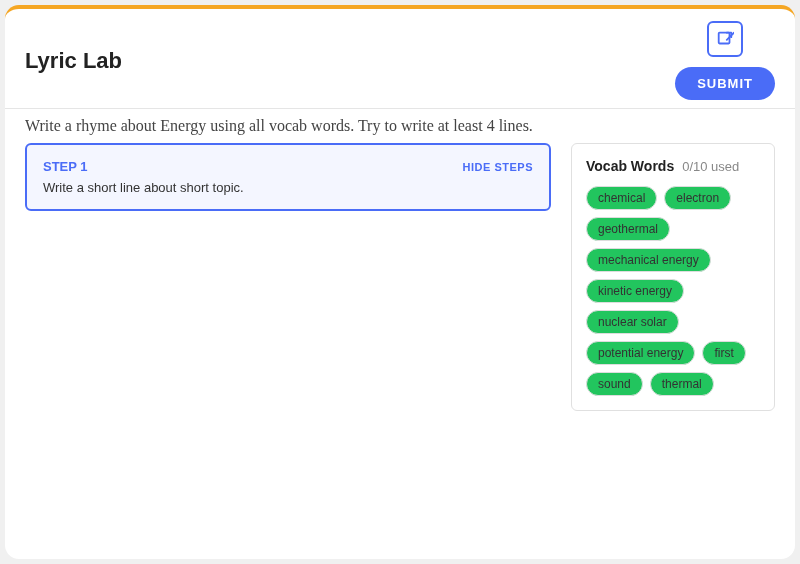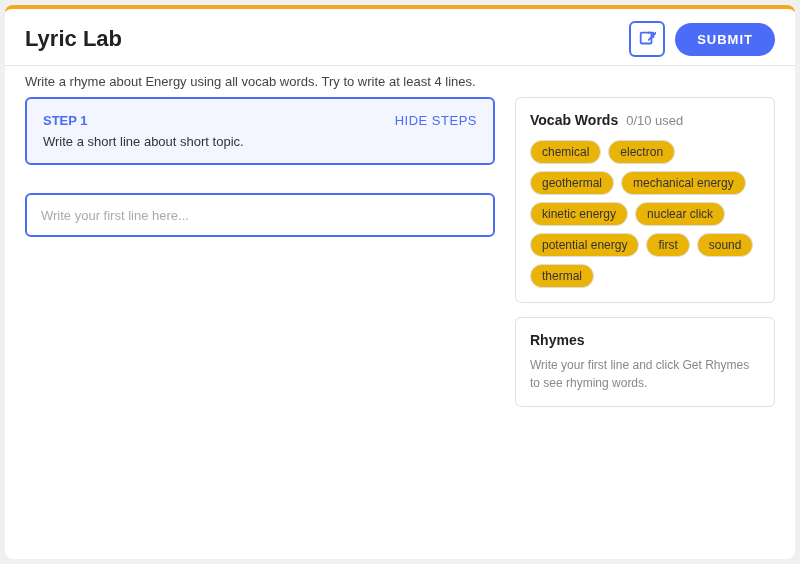--- a/index.html
+++ b/index.html
@@ -16,21 +16,21 @@
       align-items: center;
       width: 800px;
       height: 564px;
       overflow: hidden;
     }
 
     .app-container {
       width: 790px;
       height: 554px;
       background: #ffffff;
-      border-radius: 8px;
+      border-radius: 14px;
       border-top: 4px solid #f5a623;
       position: relative;
       display: flex;
       flex-direction: column;
     }
 
     .header {
       display: flex;
       align-items: center;
       justify-content: space-between;
@@ -41,20 +41,21 @@
     .header-title {
       font-size: 22px;
       font-weight: bold;
       color: #222;
     }
 
     .header-right {
       display: flex;
       align-items: center;
       gap: 10px;
+      flex-direction: column;
     }
 
     .external-link-btn {
       width: 36px;
       height: 36px;
       border: 2px solid #4a6cf7;
       border-radius: 6px;
       background: white;
       display: flex;
       align-items: center;
@@ -74,37 +75,38 @@
       border: none;
       border-radius: 20px;
       padding: 9px 22px;
       font-size: 13px;
       font-weight: bold;
       cursor: pointer;
       letter-spacing: 1px;
     }
 
     .subtitle {
-      font-size: 13px;
+      font-size: 16px;
       color: #444;
       padding: 8px 20px;
+      font-family: Liberation Serif, serif;
     }
 
     .main-content {
       display: flex;
       flex: 1;
       padding: 0 20px 20px 20px;
       gap: 20px;
     }
 
     .left-panel {
       flex: 1;
       display: flex;
       flex-direction: column;
-      gap: 28px;
+      gap: 12px;
     }
 
     .step-box {
       border: 2px solid #4a6cf7;
       border-radius: 6px;
       background: #f4f6ff;
       padding: 14px 16px;
     }
 
     .step-header {
@@ -114,22 +116,22 @@
       margin-bottom: 6px;
     }
 
     .step-label {
       font-size: 13px;
       font-weight: bold;
       color: #4a6cf7;
     }
 
     .hide-steps-btn {
-      font-size: 13px;
-      font-weight: normal;
+      font-size: 11px;
+      font-weight: bold;
       color: #4a6cf7;
       background: none;
       border: none;
       cursor: pointer;
       letter-spacing: 0.5px;
     }
 
     .step-description {
       font-size: 13px;
       color: #333;
@@ -146,21 +148,21 @@
       width: 100%;
       height: 44px;
       outline: none;
     }
 
     .text-input::placeholder {
       color: #aaa;
     }
 
     .right-panel {
-      width: 260px;
+      width: 204px;
       display: flex;
       flex-direction: column;
     }
 
     .vocab-section {
       border: 1px solid #e0e0e0;
       border-radius: 6px;
       padding: 14px;
       margin-bottom: 14px;
     }
@@ -183,21 +185,21 @@
       color: #888;
     }
 
     .vocab-tags {
       display: flex;
       flex-wrap: wrap;
       gap: 7px;
     }
 
     .vocab-tag {
-      background: #eab308;
+      background: #22c55e;
       border: 1px solid #ddd;
       border-radius: 14px;
       padding: 4px 11px;
       font-size: 12px;
       color: #333;
       cursor: default;
     }
 
     .rhymes-section {
       border: 1px solid #e0e0e0;
@@ -240,42 +242,37 @@
 
   <div class="main-content">
     <div class="left-panel">
       <div class="step-box">
         <div class="step-header">
           <span class="step-label">STEP 1</span>
           <button class="hide-steps-btn">HIDE STEPS</button>
         </div>
         <p class="step-description">Write a short line about short topic.</p>
       </div>
-      <input type="text" class="text-input" placeholder="Write your first line here..." style="">
     </div>
 
     <div class="right-panel">
       <div class="vocab-section">
         <div class="vocab-header">
           <span class="vocab-title">Vocab Words</span>
           <span class="vocab-count">0/10 used</span>
         </div>
         <div class="vocab-tags">
         <span class="vocab-tag">chemical</span>
             <span class="vocab-tag">electron</span>
             <span class="vocab-tag">geothermal</span>
             <span class="vocab-tag">mechanical energy</span>
             <span class="vocab-tag">kinetic energy</span>
-            <span class="vocab-tag">nuclear click</span>
+            <span class="vocab-tag">nuclear solar</span>
             <span class="vocab-tag">potential energy</span>
             <span class="vocab-tag">first</span>
             <span class="vocab-tag">sound</span>
             <span class="vocab-tag">thermal</span>
           </div>
       </div>
 
-      <div class="rhymes-section">
-        <div class="rhymes-title">Rhymes</div>
-        <p class="rhymes-placeholder">Write your first line and click Get Rhymes to see rhyming words.</p>
-      </div>
     </div>
   </div>
 </div>
 
 </body></html>

